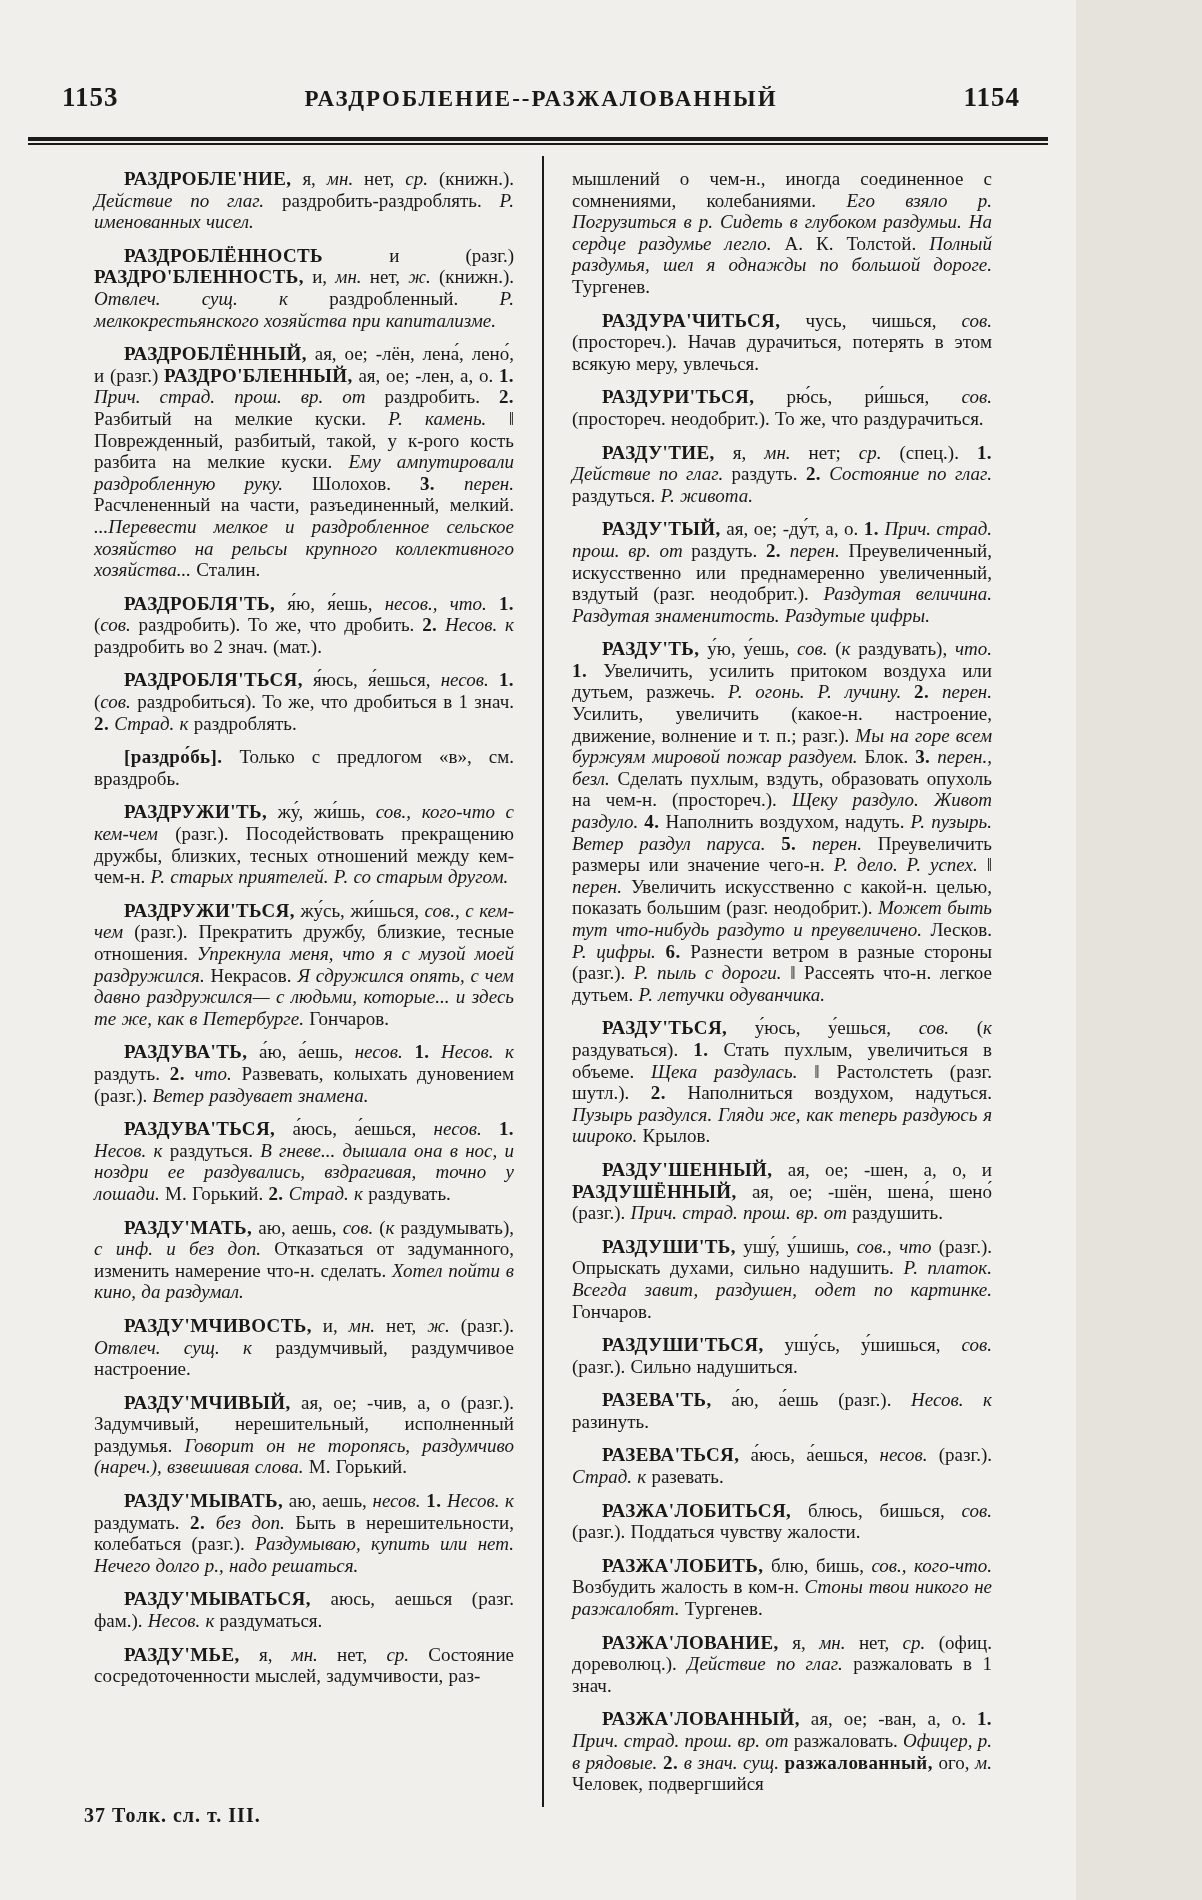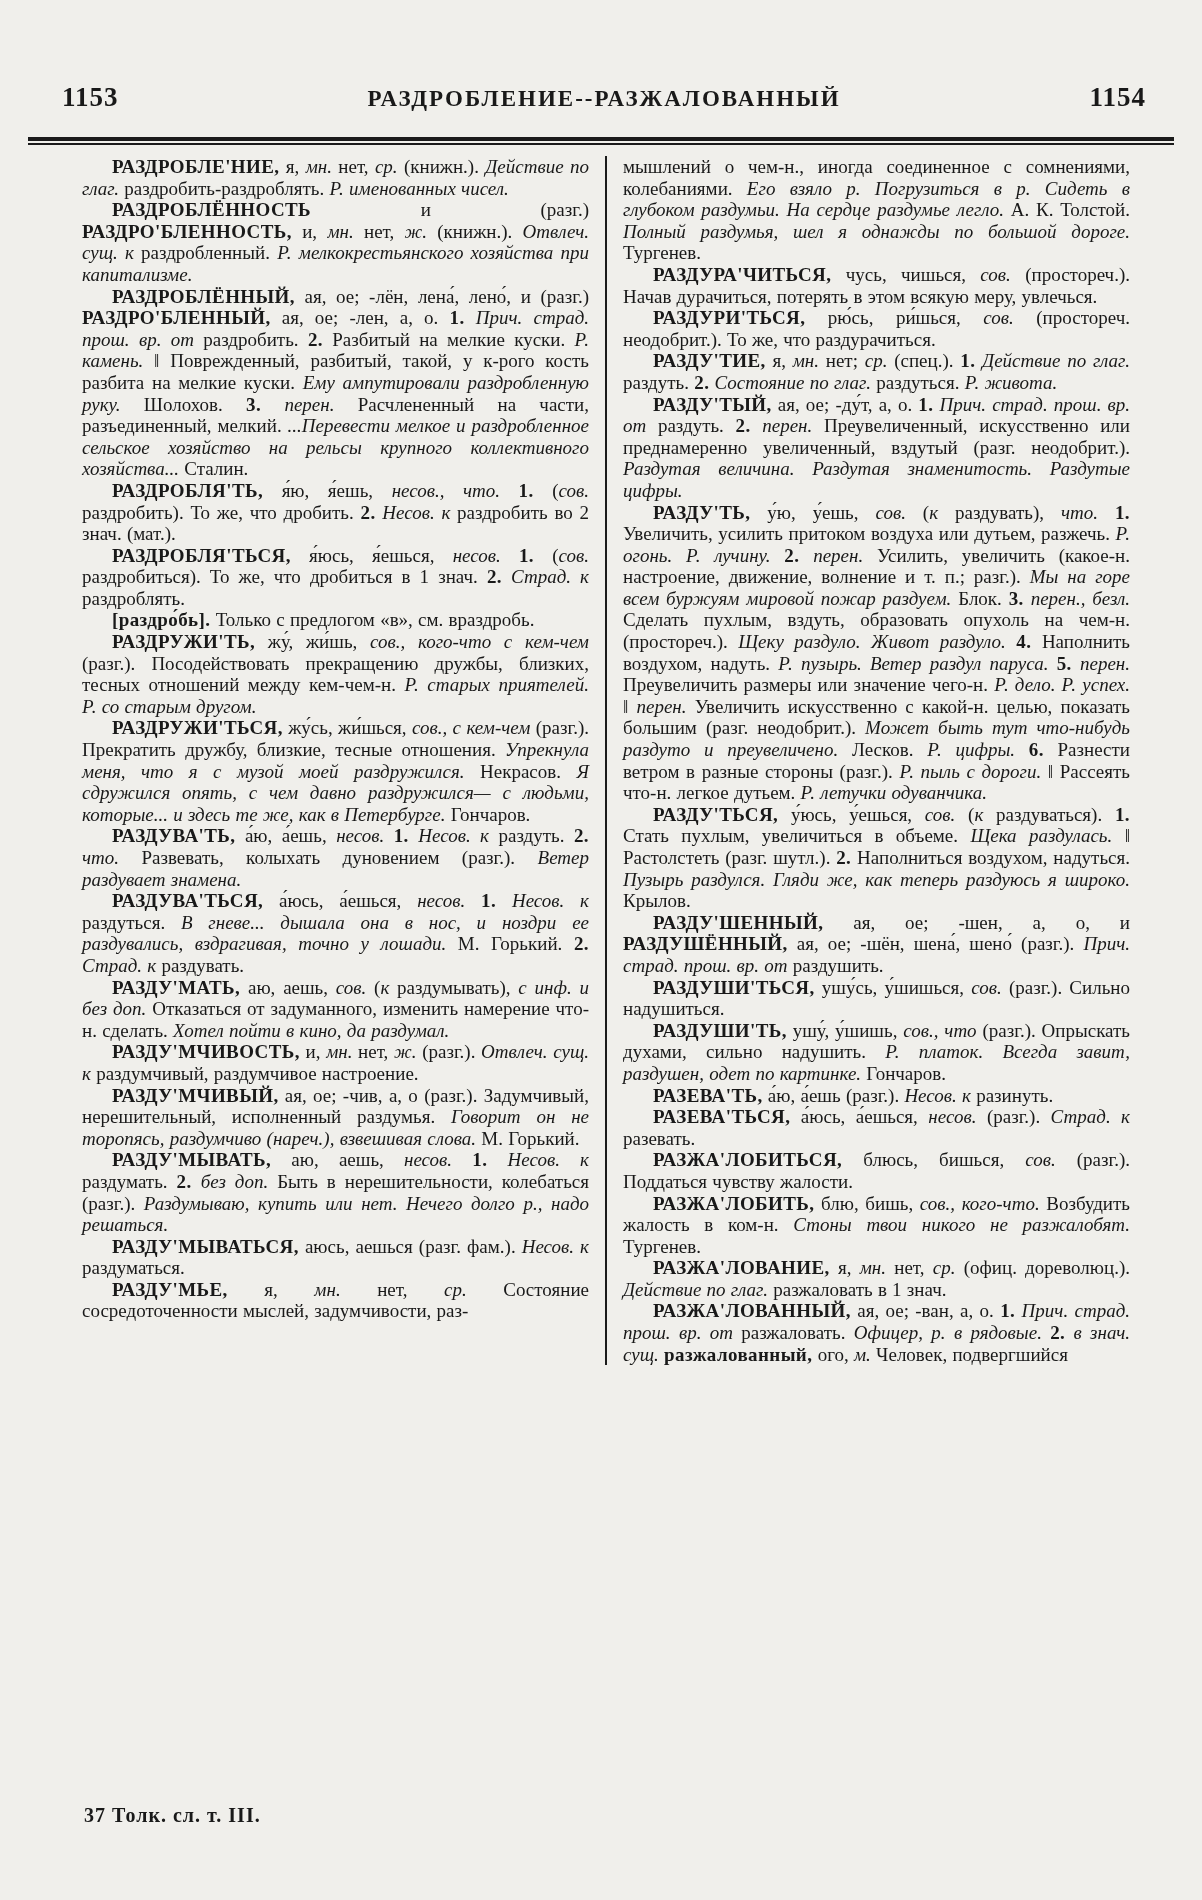--- a/index.html
+++ b/index.html
@@ -1,18 +1,18 @@
 <!DOCTYPE html>
 <html lang="ru"><head>
 <meta charset="utf-8">
 <style>
   html, body { margin:0; padding:0; background:#e6e3dd; }
   .page {
     position:relative;
-    width:1202px; height:1900px;
+    width:1076px; height:1900px;
     background:#f0efeb;
     color:#191919;
     font-family:"Liberation Serif","DejaVu Serif",serif;
     overflow:hidden;
   }
   .header {
     position:absolute; top:82px; left:62px; right:56px;
     display:flex; align-items:baseline; justify-content:space-between;
   }
   .pagenum { font-size:27px; font-weight:bold; letter-spacing:1px; }
@@ -22,21 +22,21 @@
     border-top:4px solid #1b1b1b; border-bottom:2px solid #1b1b1b;
     box-sizing:border-box;
   }
   .columns {
     position:absolute; top:156px; left:82px; right:72px;
     display:flex; align-items:stretch;
   }
   .col { flex:1 1 0; min-width:0; }
   .col-divider { width:2px; background:#1b1b1b; margin:0 16px; }
   .col p {
-    margin:0;
+    margin:12px;
     font-size:19px;
     line-height:21.6px;
     text-align:justify;
     text-indent:30px;
     hyphens:auto;
     word-spacing:0.5px;
   }
   .col p.noindent { text-indent:0; }
   .col b { letter-spacing:0.4px; }
   .footer {
@@ -79,22 +79,22 @@
     <div class="col-divider"></div>
     <div class="col">
         <p class="noindent">мышлений о чем-н., иногда соединенное с сомнениями, колебаниями. <i>Его взяло р. Погрузиться в р. Сидеть в глубоком раздумьи. На сердце раздумье легло.</i> А. К. Толстой. <i>Полный раздумья, шел я однажды по большой дороге.</i> Тургенев.</p>
         <p><b>РАЗДУРА'ЧИТЬСЯ,</b> чусь, чишься, <i>сов.</i> (простореч.). Начав дурачиться, потерять в этом всякую меру, увлечься.</p>
         <p><b>РАЗДУРИ'ТЬСЯ,</b> рю́сь, ри́шься, <i>сов.</i> (простореч. неодобрит.). То же, что раздурачиться.</p>
         <p><b>РАЗДУ'ТИЕ,</b> я, <i>мн.</i> нет; <i>ср.</i> (спец.). <b>1.</b> <i>Действие по глаг.</i> раздуть. <b>2.</b> <i>Состояние по глаг.</i> раздуться. <i>Р. живота.</i></p>
         <p><b>РАЗДУ'ТЫЙ,</b> ая, ое; -ду́т, а, о. <b>1.</b> <i>Прич. страд. прош. вр. от</i> раздуть. <b>2.</b> <i>перен.</i> Преувеличенный, искусственно или преднамеренно увеличенный, вздутый (разг. неодобрит.). <i>Раздутая величина. Раздутая знаменитость. Раздутые цифры.</i></p>
         <p><b>РАЗДУ'ТЬ,</b> у́ю, у́ешь, <i>сов.</i> (<i>к</i> раздувать), <i>что.</i> <b>1.</b> Увеличить, усилить притоком воздуха или дутьем, разжечь. <i>Р. огонь. Р. лучину.</i> <b>2.</b> <i>перен.</i> Усилить, увеличить (какое-н. настроение, движение, волнение и т. п.; разг.). <i>Мы на горе всем буржуям мировой пожар раздуем.</i> Блок. <b>3.</b> <i>перен., безл.</i> Сделать пухлым, вздуть, образовать опухоль на чем-н. (простореч.). <i>Щеку раздуло. Живот раздуло.</i> <b>4.</b> Наполнить воздухом, надуть. <i>Р. пузырь. Ветер раздул паруса.</i> <b>5.</b> <i>перен.</i> Преувеличить размеры или значение чего-н. <i>Р. дело. Р. успех.</i> ‖ <i>перен.</i> Увеличить искусственно с какой-н. целью, показать большим (разг. неодобрит.). <i>Может быть тут что-нибудь раздуто и преувеличено.</i> Лесков. <i>Р. цифры.</i> <b>6.</b> Разнести ветром в разные стороны (разг.). <i>Р. пыль с дороги.</i> ‖ Рассеять что-н. легкое дутьем. <i>Р. летучки одуванчика.</i></p>
         <p><b>РАЗДУ'ТЬСЯ,</b> у́юсь, у́ешься, <i>сов.</i> (<i>к</i> раздуваться). <b>1.</b> Стать пухлым, увеличиться в объеме. <i>Щека раздулась.</i> ‖ Растолстеть (разг. шутл.). <b>2.</b> Наполниться воздухом, надуться. <i>Пузырь раздулся. Гляди же, как теперь раздуюсь я широко.</i> Крылов.</p>
         <p><b>РАЗДУ'ШЕННЫЙ,</b> ая, ое; -шен, а, о, и <b>РАЗДУШЁННЫЙ,</b> ая, ое; -шён, шена́, шено́ (разг.). <i>Прич. страд. прош. вр. от</i> раздушить.</p>
+        <p><b>РАЗДУШИ'ТЬ,</b> ушу́, у́шишь, <i>сов., что</i> (разг.). Опрыскать духами, сильно надушить. <i>Р. платок. Всегда завит, раздушен, одет по картинке.</i> Гончаров.</p>
         <p><b>РАЗДУШИ'ТЬСЯ,</b> ушу́сь, у́шишься, <i>сов.</i> (разг.). Сильно надушиться.</p>
-        <p><b>РАЗДУШИ'ТЬ,</b> ушу́, у́шишь, <i>сов., что</i> (разг.). Опрыскать духами, сильно надушить. <i>Р. платок. Всегда завит, раздушен, одет по картинке.</i> Гончаров.</p>
         <p><b>РАЗЕВА'ТЬ,</b> а́ю, а́ешь (разг.). <i>Несов. к</i> разинуть.</p>
         <p><b>РАЗЕВА'ТЬСЯ,</b> а́юсь, а́ешься, <i>несов.</i> (разг.). <i>Страд. к</i> разевать.</p>
         <p><b>РАЗЖА'ЛОБИТЬСЯ,</b> блюсь, бишься, <i>сов.</i> (разг.). Поддаться чувству жалости.</p>
         <p><b>РАЗЖА'ЛОБИТЬ,</b> блю, бишь, <i>сов., кого-что.</i> Возбудить жалость в ком-н. <i>Стоны твои никого не разжалобят.</i> Тургенев.</p>
         <p><b>РАЗЖА'ЛОВАНИЕ,</b> я, <i>мн.</i> нет, <i>ср.</i> (офиц. дореволюц.). <i>Действие по глаг.</i> разжаловать в 1 знач.</p>
         <p><b>РАЗЖА'ЛОВАННЫЙ,</b> ая, ое; -ван, а, о. <b>1.</b> <i>Прич. страд. прош. вр. от</i> разжаловать. <i>Офицер, р. в рядовые.</i> <b>2.</b> <i>в знач. сущ.</i> <b>разжалованный,</b> ого, <i>м.</i> Человек, подвергшийся</p>
       </div>
   </div>
 
   <div class="footer">37 Толк. сл. т. III.</div>

